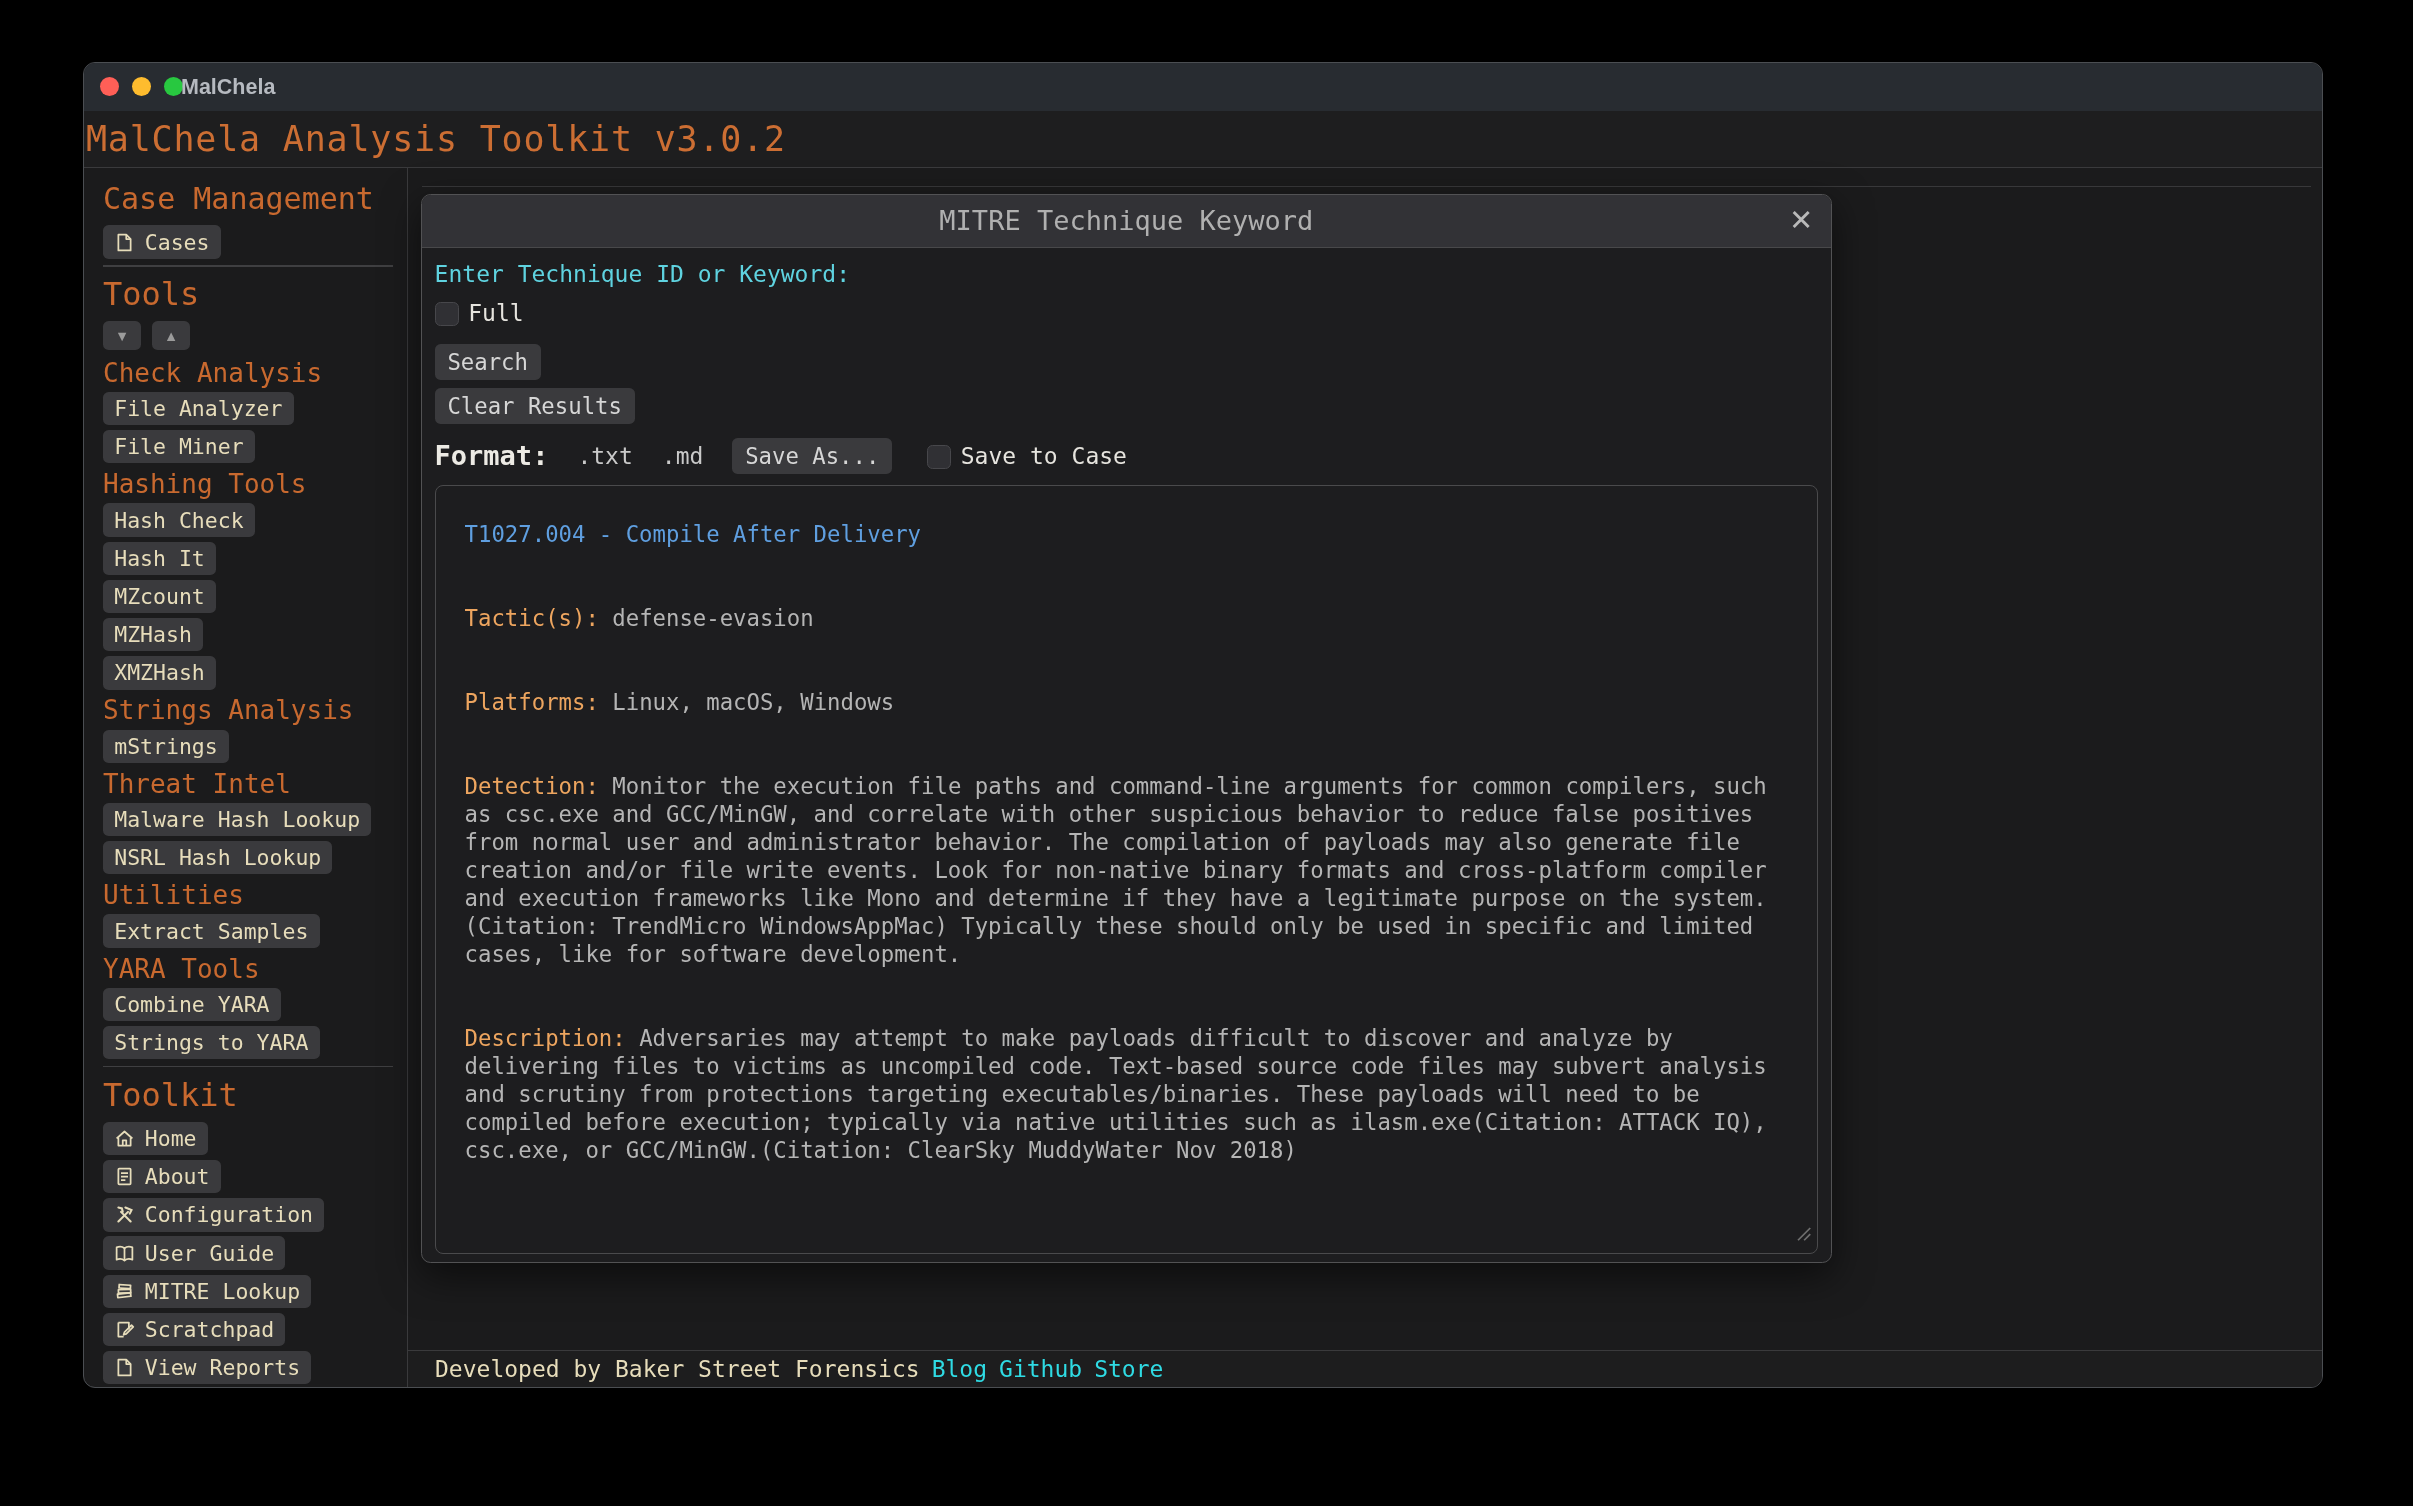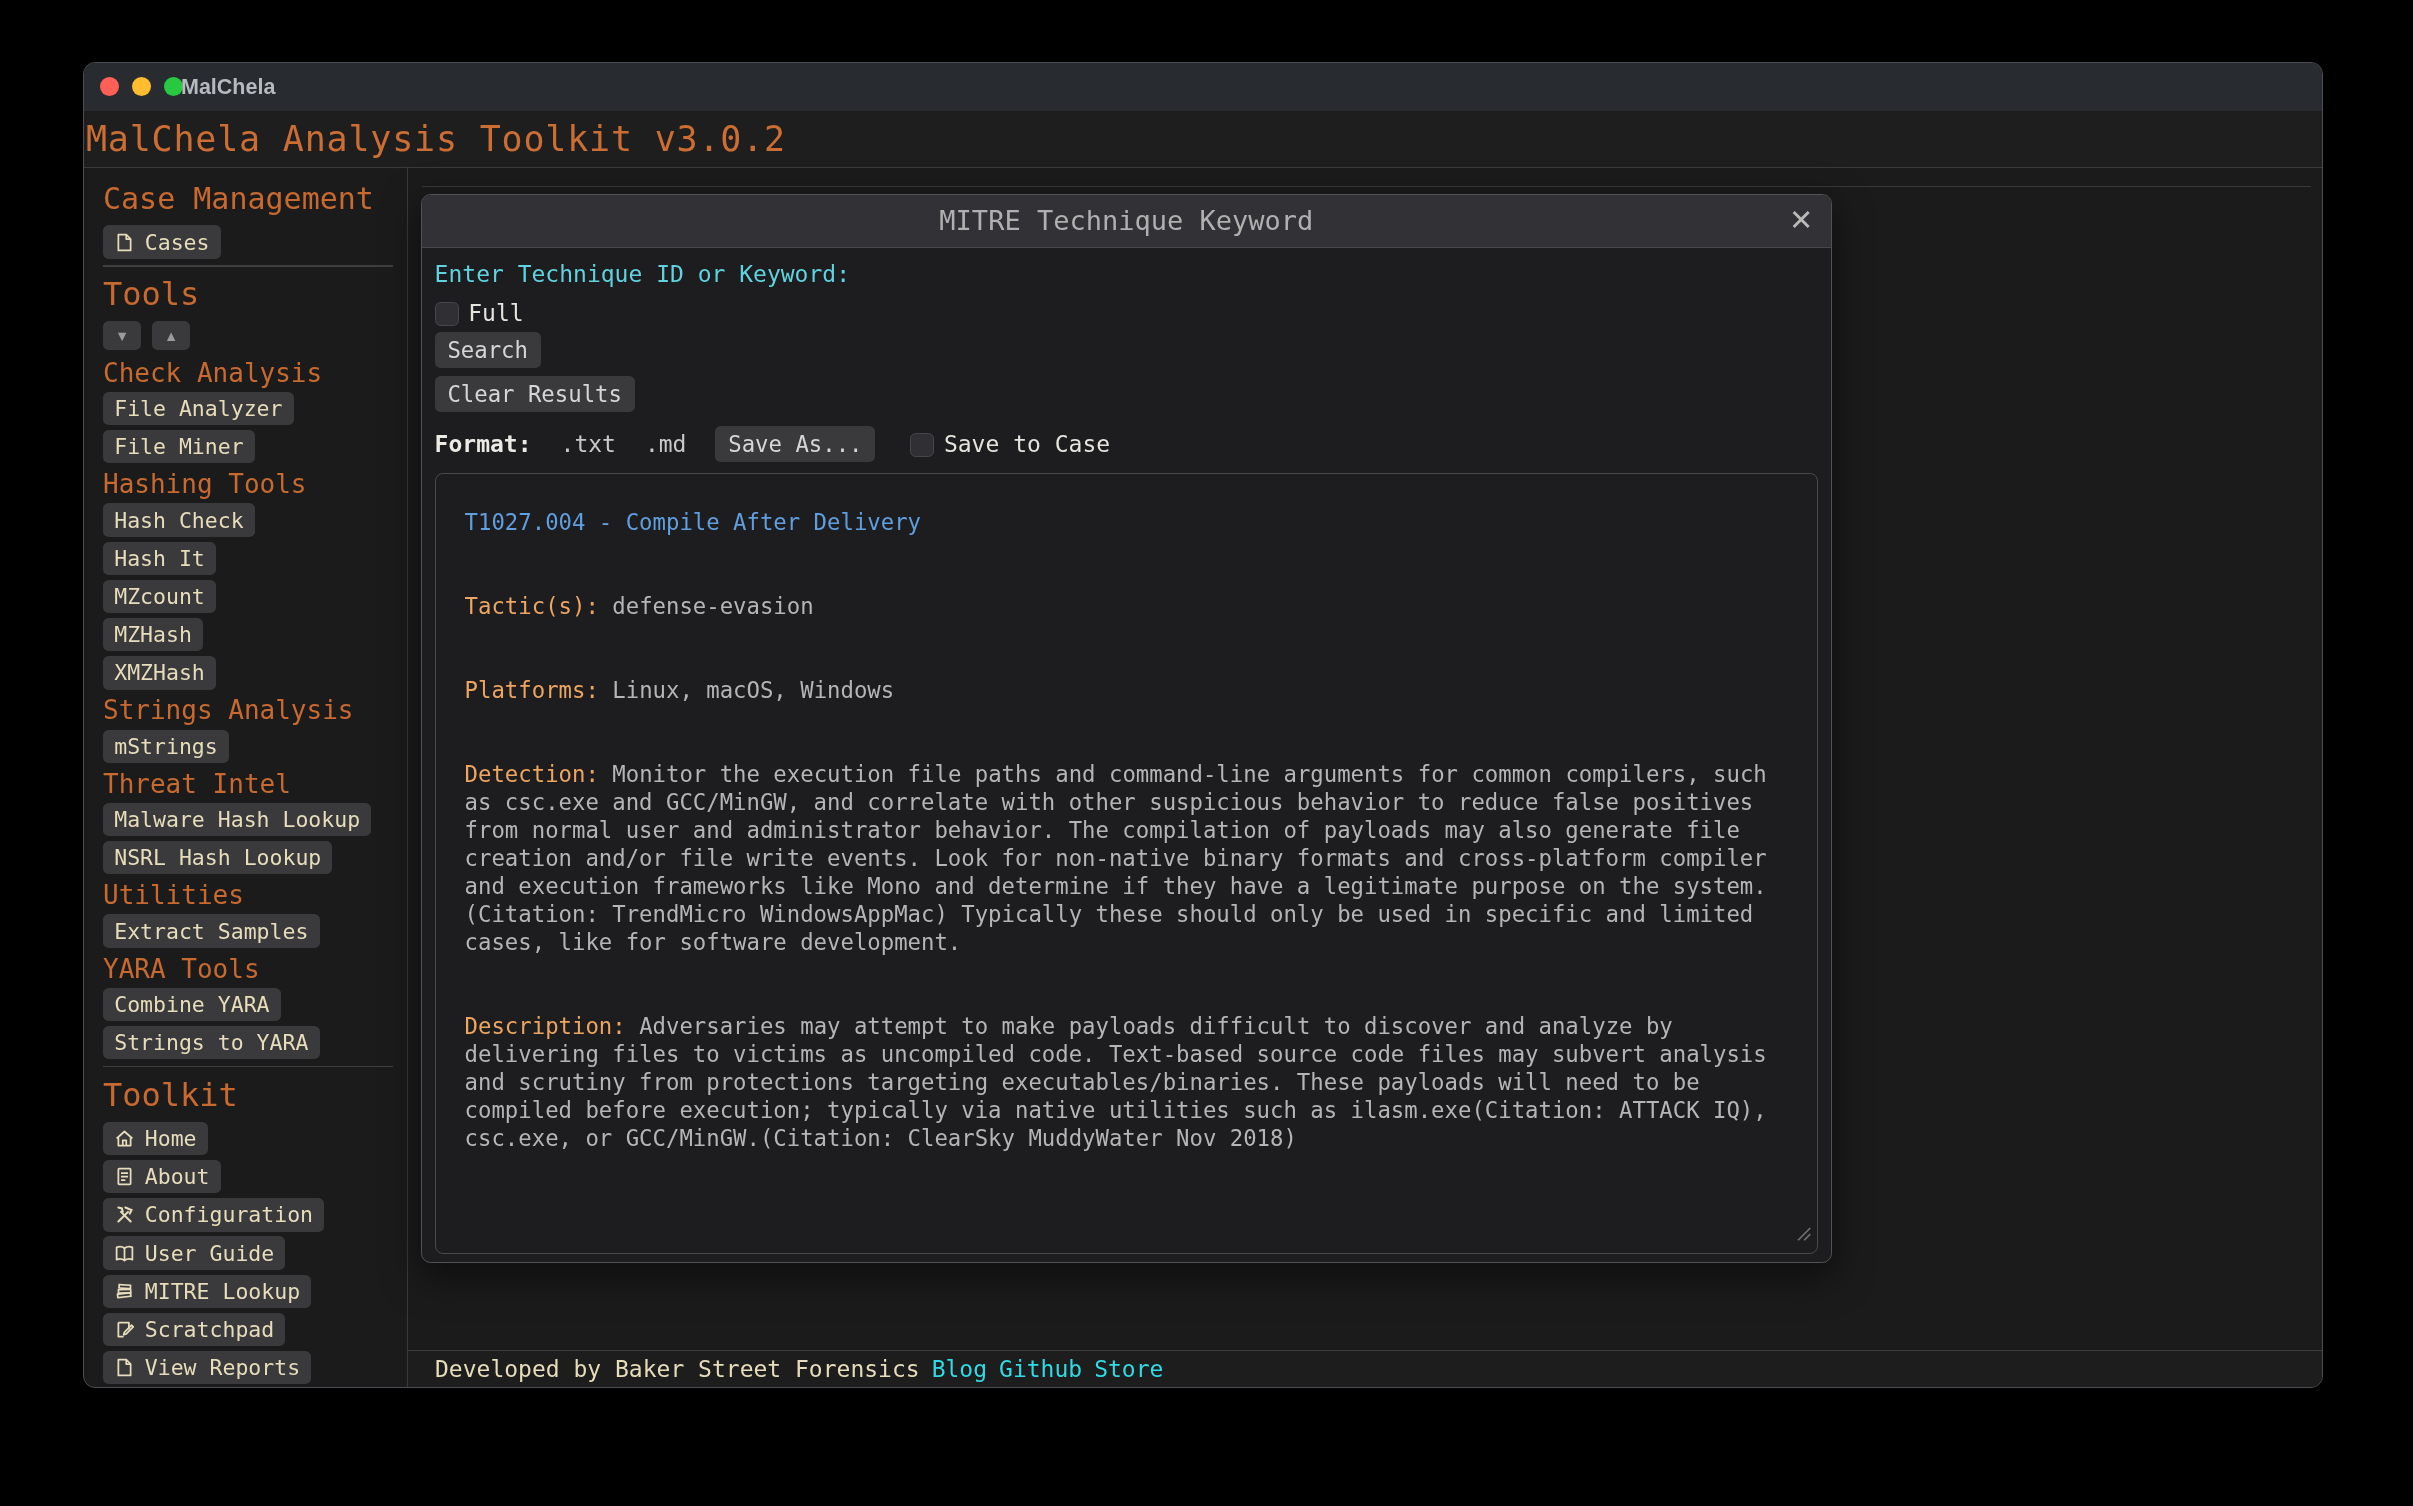--- a/index.html
+++ b/index.html
@@ -69,24 +69,24 @@
   .query-input { margin-top:8px; width:479px; height:34px; background:#0c0c0c;
                  border:0.8px solid #2a2a2c; border-radius:4.8px; color:#c9c9c9;
                  font-family:"DejaVu Sans Mono", monospace; font-size:23px; padding:0 9.6px; }
   .check-row { display:flex; align-items:flex-end; gap:9.6px; margin-top:11.2px; }
   .checkbox { width:24px; height:24px; background:#303034; border:1.6px solid #47474b;
               border-radius:5.6px; cursor:pointer; flex:0 0 auto; }
   .check-label { color:#e6e4de; font-size:23px; }
   .pbtn { background:#3a3a3d; border:none; border-radius:5.6px; color:#d6d6d6;
           font-family:"DejaVu Sans Mono", monospace; font-size:22.3px;
           padding:4.8px 12.8px; width:fit-content; cursor:pointer; }
-  .search-btn { margin-top:6px; }
+  .search-btn { margin-top:18px; }
   .clear-btn { margin-top:8px; }
   .format-row { margin-top:14.4px; display:flex; align-items:center; gap:0; }
-  .format-label { color:#eceae4; font-size:23px; font-weight:bold; margin-right:29px; }
+  .format-label { color:#eceae4; font-size:27px; font-weight:bold; margin-right:29px; }
   .format-opt { color:#c9c9c9; font-size:23px; margin-right:29px; cursor:pointer; }
   .saveas-btn { margin-right:35px; }
   .format-row .check-row { margin-top:0; }
 
   .results { margin-top:11.2px; flex:1; min-height:0; border:1.6px solid #4a4a4c;
              border-radius:8px; padding:34px 29px; position:relative; overflow:hidden;
              color:#b5b5b5; font-size:22.3px; line-height:28px; }
   .res-title { color:#5f9fe0; margin-bottom:56px; }
   .res-block { margin-bottom:56px; }
   .res-label { color:#eda55f; }

